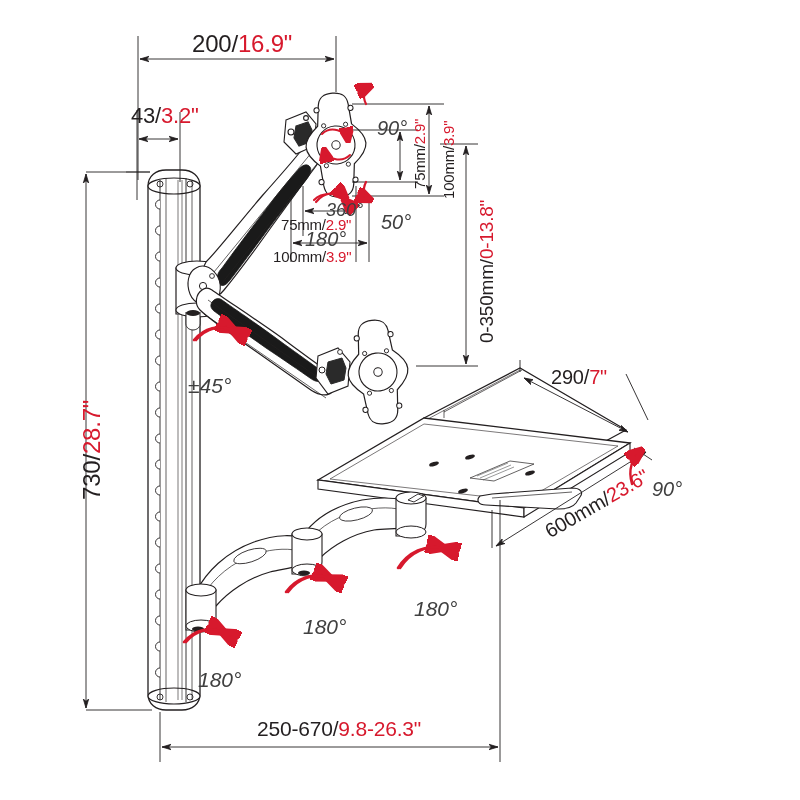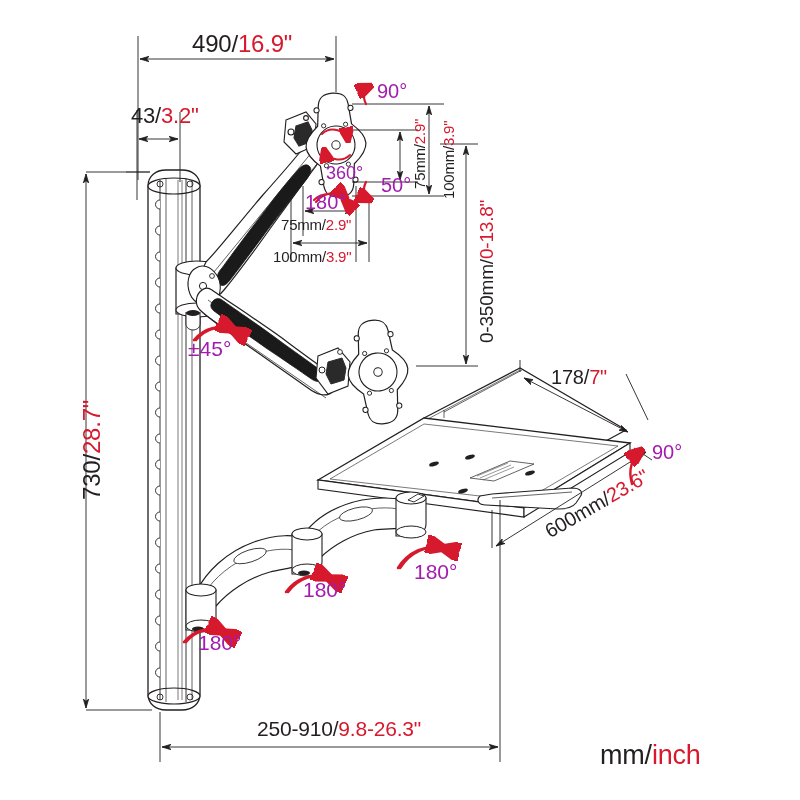--- a/index.html
+++ b/index.html
@@ -14,22 +14,24 @@
     position:absolute;
     font-family:"Liberation Sans", sans-serif;
     white-space:nowrap;
     color:#231f20;
     letter-spacing:-0.2px;
   }
   .dimtext .red{color:#d7192d;}
   .ang{
     position:absolute;
     font-family:"Liberation Sans", sans-serif;
-    color:#a21caf;
+    font-style:italic;
+    color:#404040;
     white-space:nowrap;
+    margin-top:37px;
   }
   .vert{
     transform-origin:0 0;
   }
 </style>
 </head>
 <body>
 
 <div id="stage">
 
@@ -321,21 +323,21 @@
       <g>
         <path d="M400,568 C410,552 428,544 444,548" marker-end="url(#rArr)"></path>
         <path d="M442,548 C426,544 408,552 398,568" marker-start="url(#rArr)" marker-end="none"></path>
       </g>
 
       <path d="M632,484 C628,470 632,458 642,450" marker-end="url(#rArr)" stroke-width="2.4"></path>
     </g>
   </svg>
 
   <div class="dimtext" style="left:192px;top:30px;font-size:24px;">
-    <span>490/</span><span class="red">16.9"</span>
+    <span>200/</span><span class="red">16.9"</span>
   </div>
 
   <div class="dimtext" style="left:131px;top:103px;font-size:22px;">
     <span>43/</span><span class="red">3.2"</span>
   </div>
 
   <div class="dimtext vert" style="left:78px;top:500px;font-size:24px;transform:rotate(-90deg);">
     <span>730/</span><span class="red">28.7"</span>
   </div>
 
@@ -353,46 +355,43 @@
 
   <div class="dimtext" style="left:273px;top:248px;font-size:15px;">
     <span>100mm/</span><span class="red">3.9"</span>
   </div>
 
   <div class="dimtext vert" style="left:476px;top:343px;font-size:19px;transform:rotate(-90deg);">
     <span>0-350mm/</span><span class="red">0-13.8"</span>
   </div>
 
   <div class="dimtext" style="left:551px;top:366px;font-size:20px;">
-    <span>178/</span><span class="red">7"</span>
+    <span>290/</span><span class="red">7"</span>
   </div>
 
   <div class="dimtext" style="left:541px;top:523px;font-size:20px;transform:rotate(-30deg);transform-origin:0 0;">
     <span>600mm/</span><span class="red">23.6"</span>
   </div>
 
   <div class="dimtext" style="left:257px;top:717px;font-size:21px;">
-    <span>250-910/</span><span class="red">9.8-26.3"</span>
+    <span>250-670/</span><span class="red">9.8-26.3"</span>
   </div>
 
   <div class="ang" style="left:377px;top:80px;font-size:20px;">90°</div>
 
   <div class="ang" style="left:326px;top:163px;font-size:18px;">360°</div>
 
   <div class="ang" style="left:381px;top:174px;font-size:20px;">50°</div>
 
   <div class="ang" style="left:305px;top:191px;font-size:20px;">180°</div>
 
   <div class="ang" style="left:188px;top:337px;font-size:21px;">±45°</div>
 
   <div class="ang" style="left:198px;top:631px;font-size:21px;">180°</div>
 
   <div class="ang" style="left:303px;top:578px;font-size:21px;">180°</div>
 
   <div class="ang" style="left:414px;top:560px;font-size:21px;">180°</div>
 
   <div class="ang" style="left:652px;top:441px;font-size:20px;">90°</div>
 
-  <div class="dimtext" style="left:600px;top:740px;font-size:27px;">
-    <span>mm/</span><span class="red">inch</span>
-  </div>
 
 </div>
 
 </body></html>

